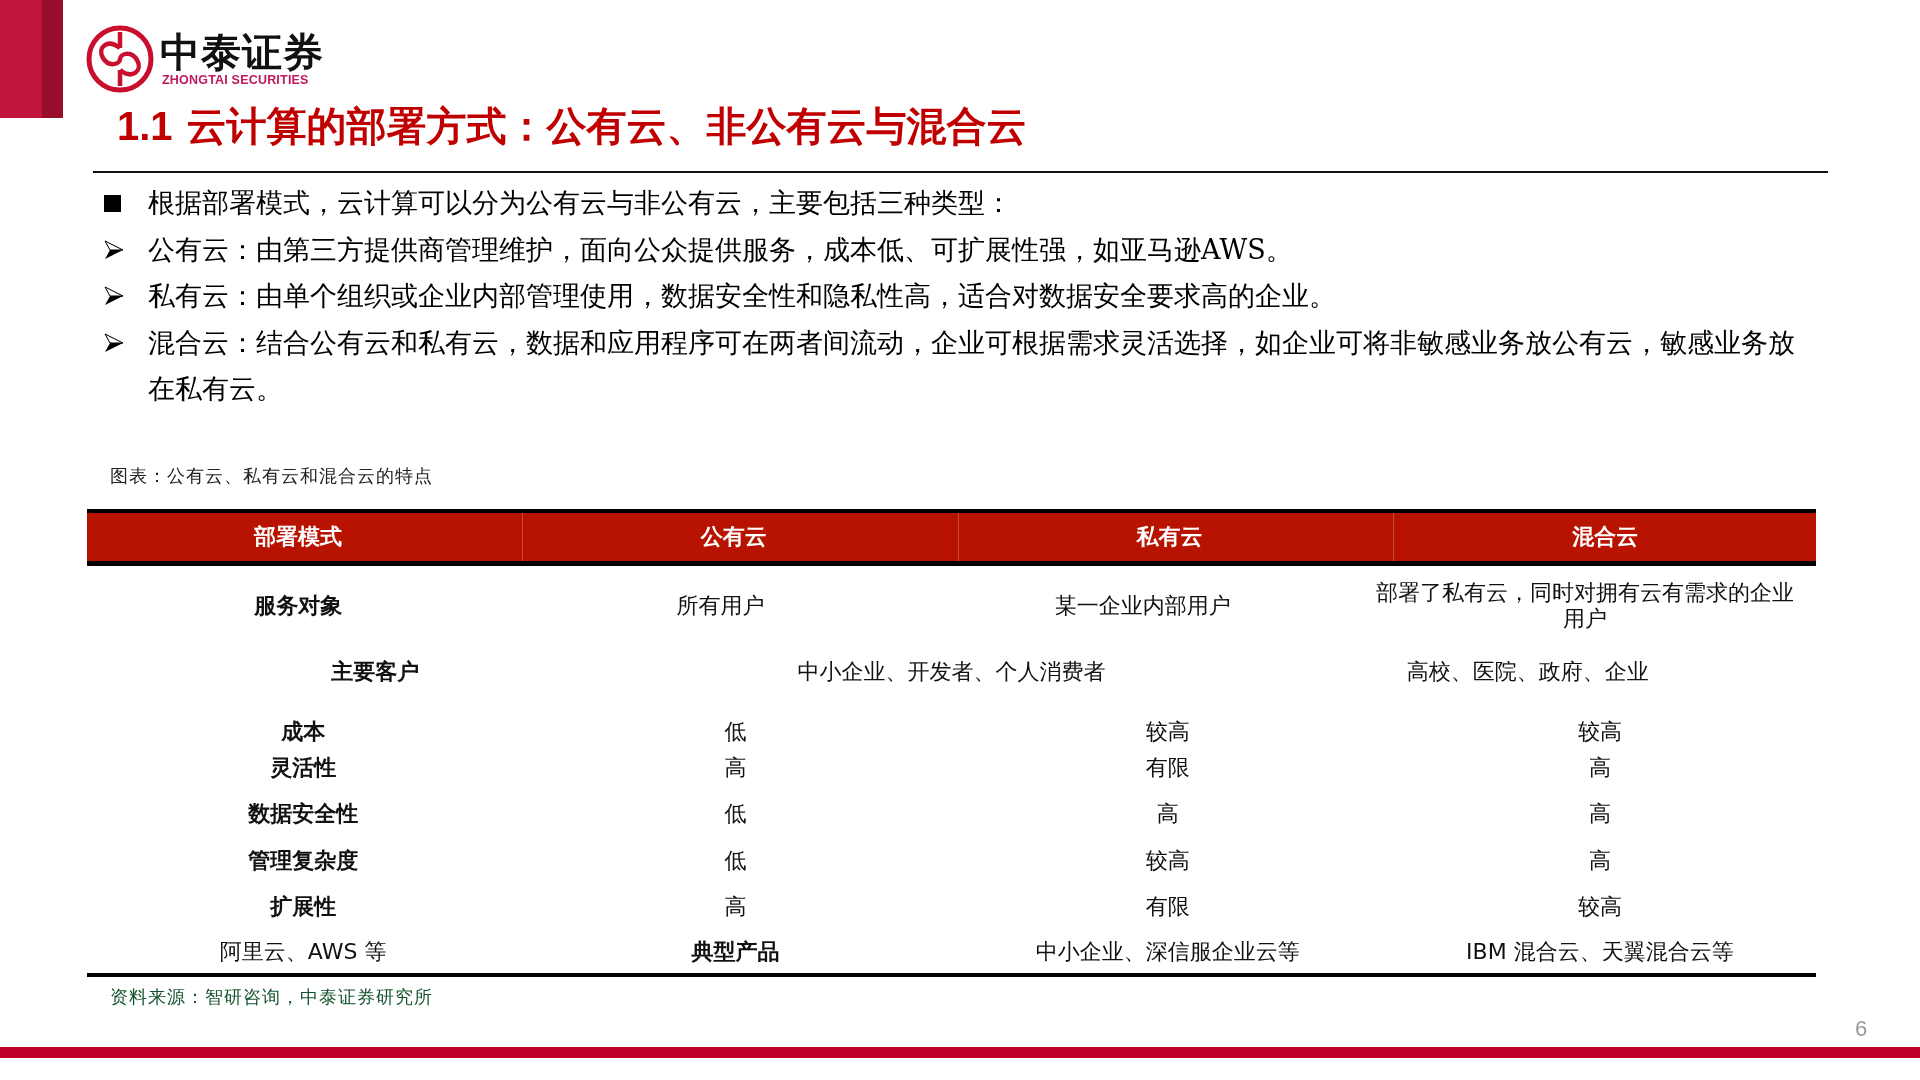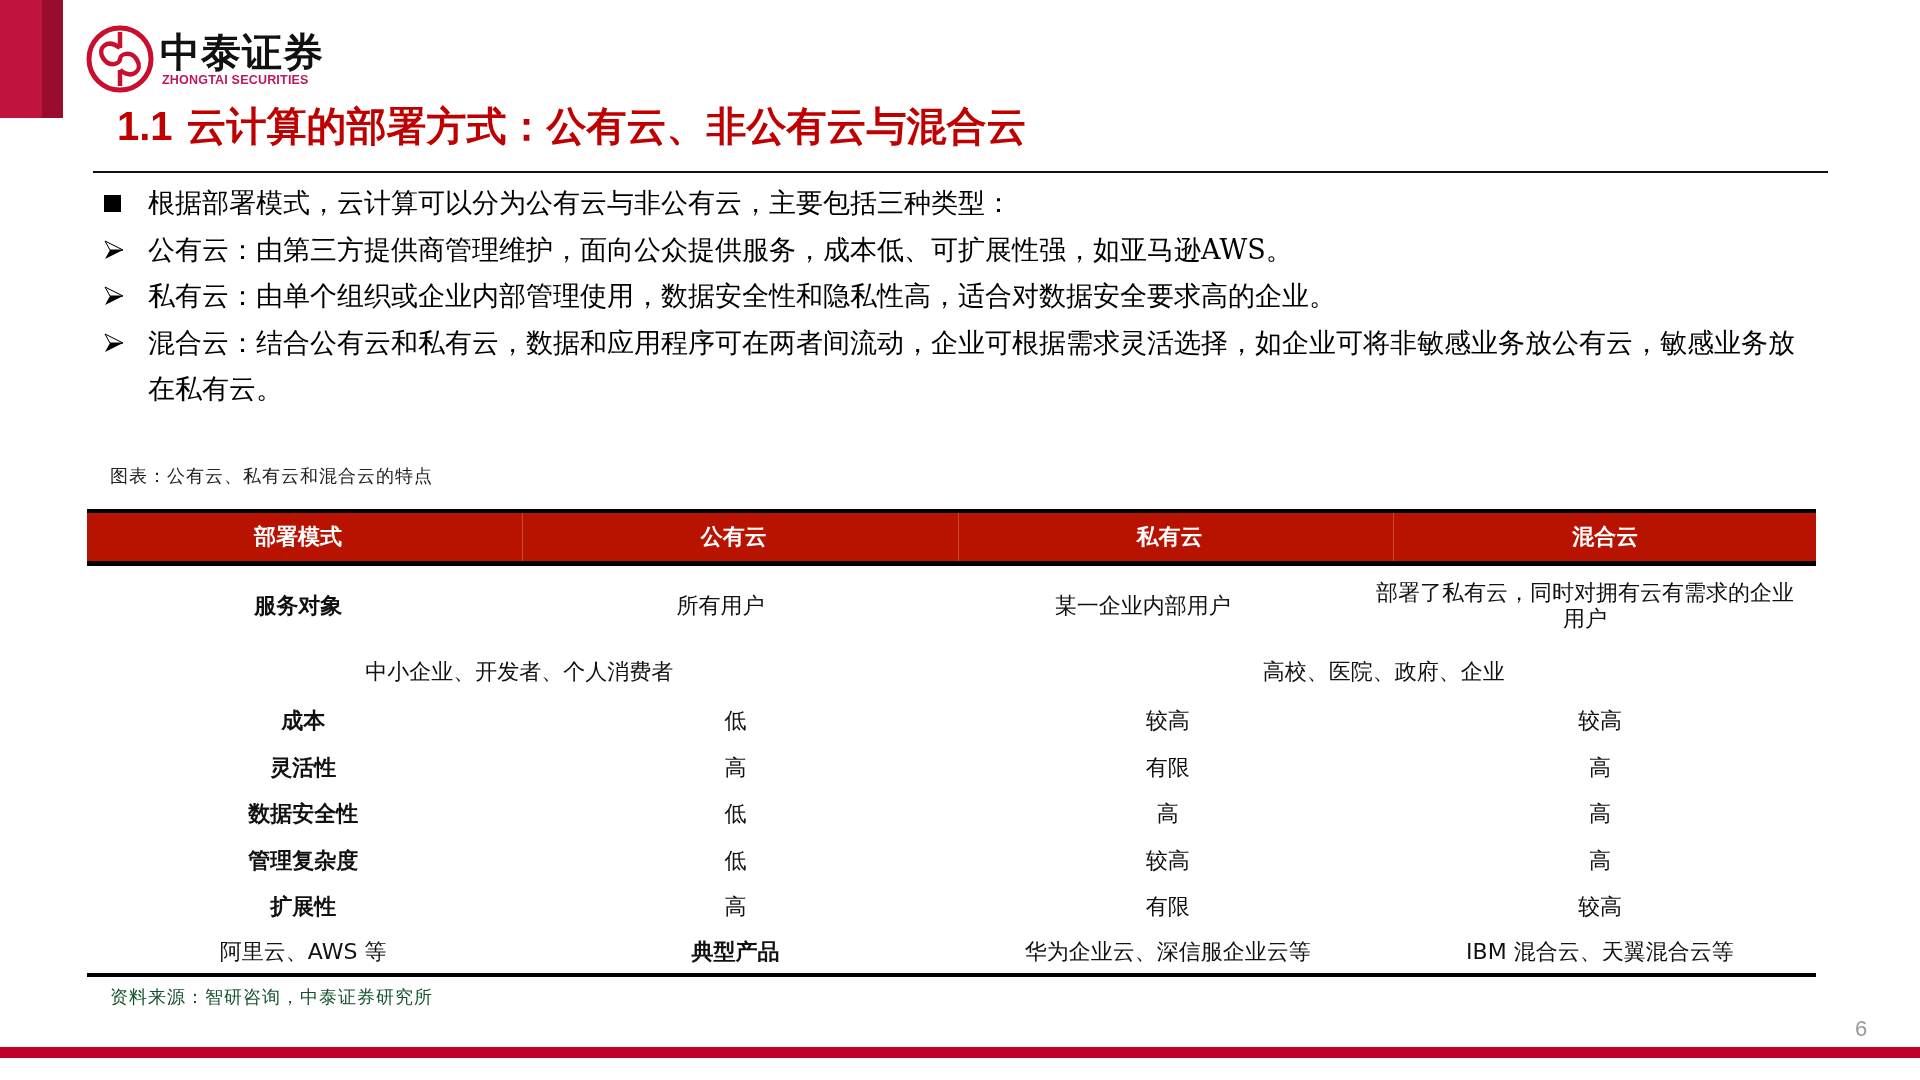--- a/index.html
+++ b/index.html
@@ -95,24 +95,25 @@
     <div class="th">私有云</div>
     <div class="th">混合云</div>
   </div>
   <div class="row" style="height:80px;">
     <div class="td h">服务对象</div>
     <div class="td">所有用户</div>
     <div class="td">某一企业内部用户</div>
     <div class="td" style="padding:0 20px;">部署了私有云，同时对拥有云有需求的企业用户</div>
   </div>
   <div class="row" style="height:52px;">
+    <div class="td h">主要客户</div>
     <div class="td">中小企业、开发者、个人消费者</div>
     <div class="td">高校、医院、政府、企业</div>
   </div>
-  <div class="row" style="height:46.5px;">
+  <div class="row" style="height:46.5px;align-items:flex-end;">
     <div class="td h">成本</div>
     <div class="td">低</div>
     <div class="td">较高</div>
     <div class="td">较高</div>
   </div>
   <div class="row" style="height:46.5px;">
     <div class="td h">灵活性</div>
     <div class="td">高</div>
     <div class="td">有限</div>
     <div class="td">高</div>
@@ -131,21 +132,21 @@
   </div>
   <div class="row" style="height:46.5px;">
     <div class="td h">扩展性</div>
     <div class="td">高</div>
     <div class="td">有限</div>
     <div class="td">较高</div>
   </div>
   <div class="row" style="height:42px;">
     <div class="td">阿里云、AWS 等</div>
     <div class="td h">典型产品</div>
-    <div class="td">华为企业云、深信服企业云等</div>
+    <div class="td">中小企业、深信服企业云等</div>
     <div class="td">IBM 混合云、天翼混合云等</div>
   </div>
   <div class="tbottom"></div>
 </div>
 
 <div class="abs source">资料来源：智研咨询，中泰证券研究所</div>
 <div class="abs pagenum">6</div>
 <div class="abs bottombar"></div>
 
 </body></html>

